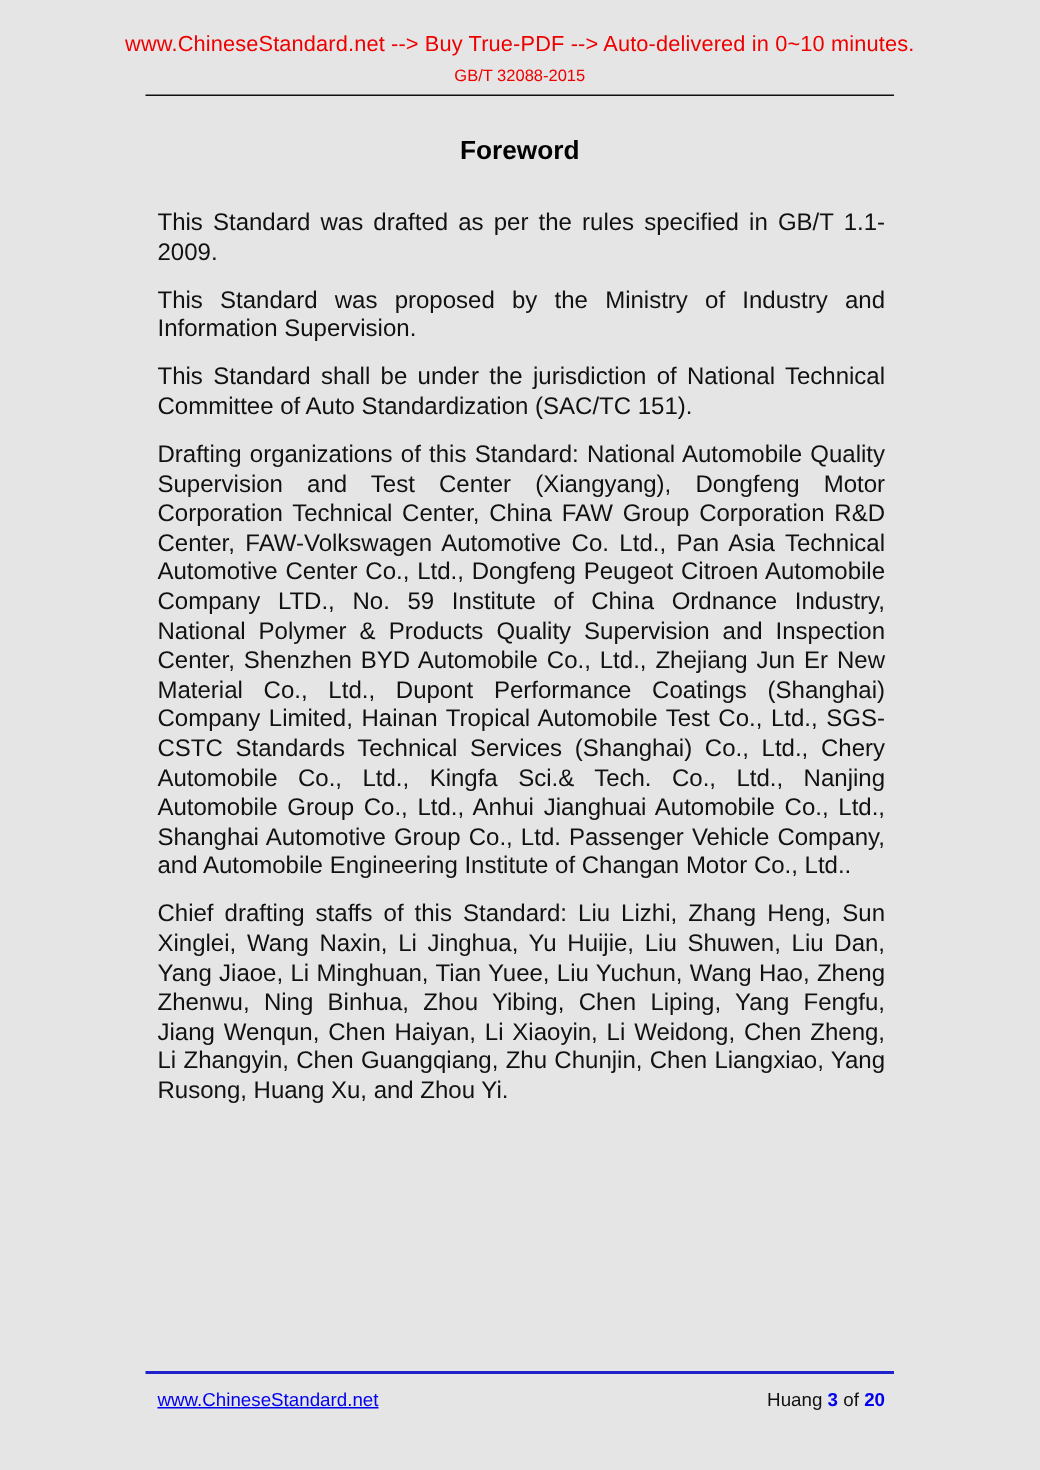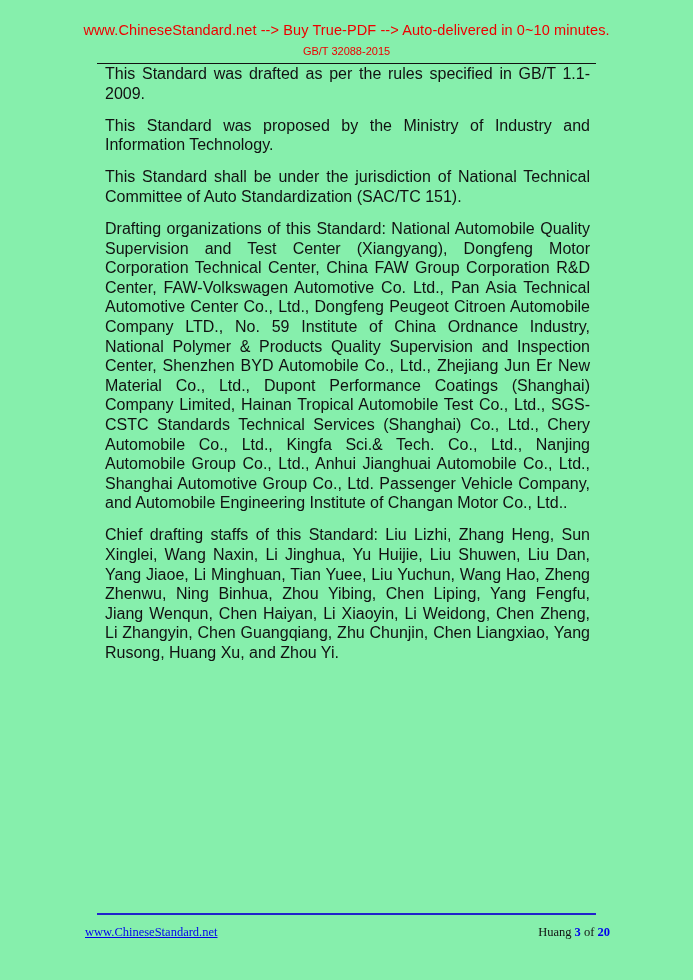--- a/index.html
+++ b/index.html
@@ -12,21 +12,21 @@
   html,body{ background:#ffffff; }
   body{
     font-family: "Liberation Sans", sans-serif;
     color: var(--ink);
   }
   .page{
     position: relative;
     width: 693px;
     height: 980px;
     margin: 0 auto;
-    background: #86efac;
+    background: #e5e5e5;
     overflow: hidden;
   }
   .header{
     padding-top: 22px;
     text-align: center;
   }
   .promo{
     color: var(--red);
     font-size: 14.5px;
     letter-spacing: .1px;
@@ -68,27 +68,26 @@
     left: 0;
     right: 0;
     bottom: 40px;
   }
   .footer-rule{
     border: 0;
     border-top: 2px solid var(--rule-blue);
     margin: 0 97px 10px 97px;
   }
   .footer-row{
-    margin: 0 77px;
+    margin: 0 97px;
     padding: 0 6px 0 8px;
     display: flex;
     justify-content: space-between;
     align-items: baseline;
     font-size: 12.5px;
-    font-family: Liberation Serif, serif;
   }
   .footer-link{
     color: var(--blue);
     text-decoration: underline;
     cursor: pointer;
   }
   .page-info{ color:#111; }
   .page-info .num{
     color: var(--blue);
     font-weight: bold;
@@ -98,24 +97,25 @@
 <body>
 
 <div class="page">
 
   <div class="header">
     <div class="promo">www.ChineseStandard.net --&gt; Buy True-PDF --&gt; Auto-delivered in 0~10 minutes.</div>
     <div class="std-code">GB/T 32088-2015</div>
     <hr class="rule">
   </div>
 
+  <h1 class="title">Foreword</h1>
 
   <div class="body-text">
     <p>This Standard was drafted as per the rules specified in GB/T 1.1-2009.</p>
-    <p>This Standard was proposed by the Ministry of Industry and Information Technology.</p>
+    <p>This Standard was proposed by the Ministry of Industry and Information Supervision.</p>
     <p>This Standard shall be under the jurisdiction of National Technical Committee of Auto Standardization (SAC/TC 151).</p>
     <p>Drafting organizations of this Standard: National Automobile Quality Supervision and Test Center (Xiangyang), Dongfeng Motor Corporation Technical Center, China FAW Group Corporation R&amp;D Center, FAW-Volkswagen Automotive Co. Ltd., Pan Asia Technical Automotive Center Co., Ltd., Dongfeng Peugeot Citroen Automobile Company LTD., No. 59 Institute of China Ordnance Industry, National Polymer &amp; Products Quality Supervision and Inspection Center, Shenzhen BYD Automobile Co., Ltd., Zhejiang Jun Er New Material Co., Ltd., Dupont Performance Coatings (Shanghai) Company Limited, Hainan Tropical Automobile Test Co., Ltd., SGS-CSTC Standards Technical Services (Shanghai) Co., Ltd., Chery Automobile Co., Ltd., Kingfa Sci.&amp; Tech. Co., Ltd., Nanjing Automobile Group Co., Ltd., Anhui Jianghuai Automobile Co., Ltd., Shanghai Automotive Group Co., Ltd. Passenger Vehicle Company, and Automobile Engineering Institute of Changan Motor Co., Ltd..</p>
     <p>Chief drafting staffs of this Standard: Liu Lizhi, Zhang Heng, Sun Xinglei, Wang Naxin, Li Jinghua, Yu Huijie, Liu Shuwen, Liu Dan, Yang Jiaoe, Li Minghuan, Tian Yuee, Liu Yuchun, Wang Hao, Zheng Zhenwu, Ning Binhua, Zhou Yibing, Chen Liping, Yang Fengfu, Jiang Wenqun, Chen Haiyan, Li Xiaoyin, Li Weidong, Chen Zheng, Li Zhangyin, Chen Guangqiang, Zhu Chunjin, Chen Liangxiao, Yang Rusong, Huang Xu, and Zhou Yi.</p>
   </div>
 
   <div class="footer">
     <hr class="footer-rule">
     <div class="footer-row">
       <span class="footer-link">www.ChineseStandard.net</span>
       <span class="page-info">

